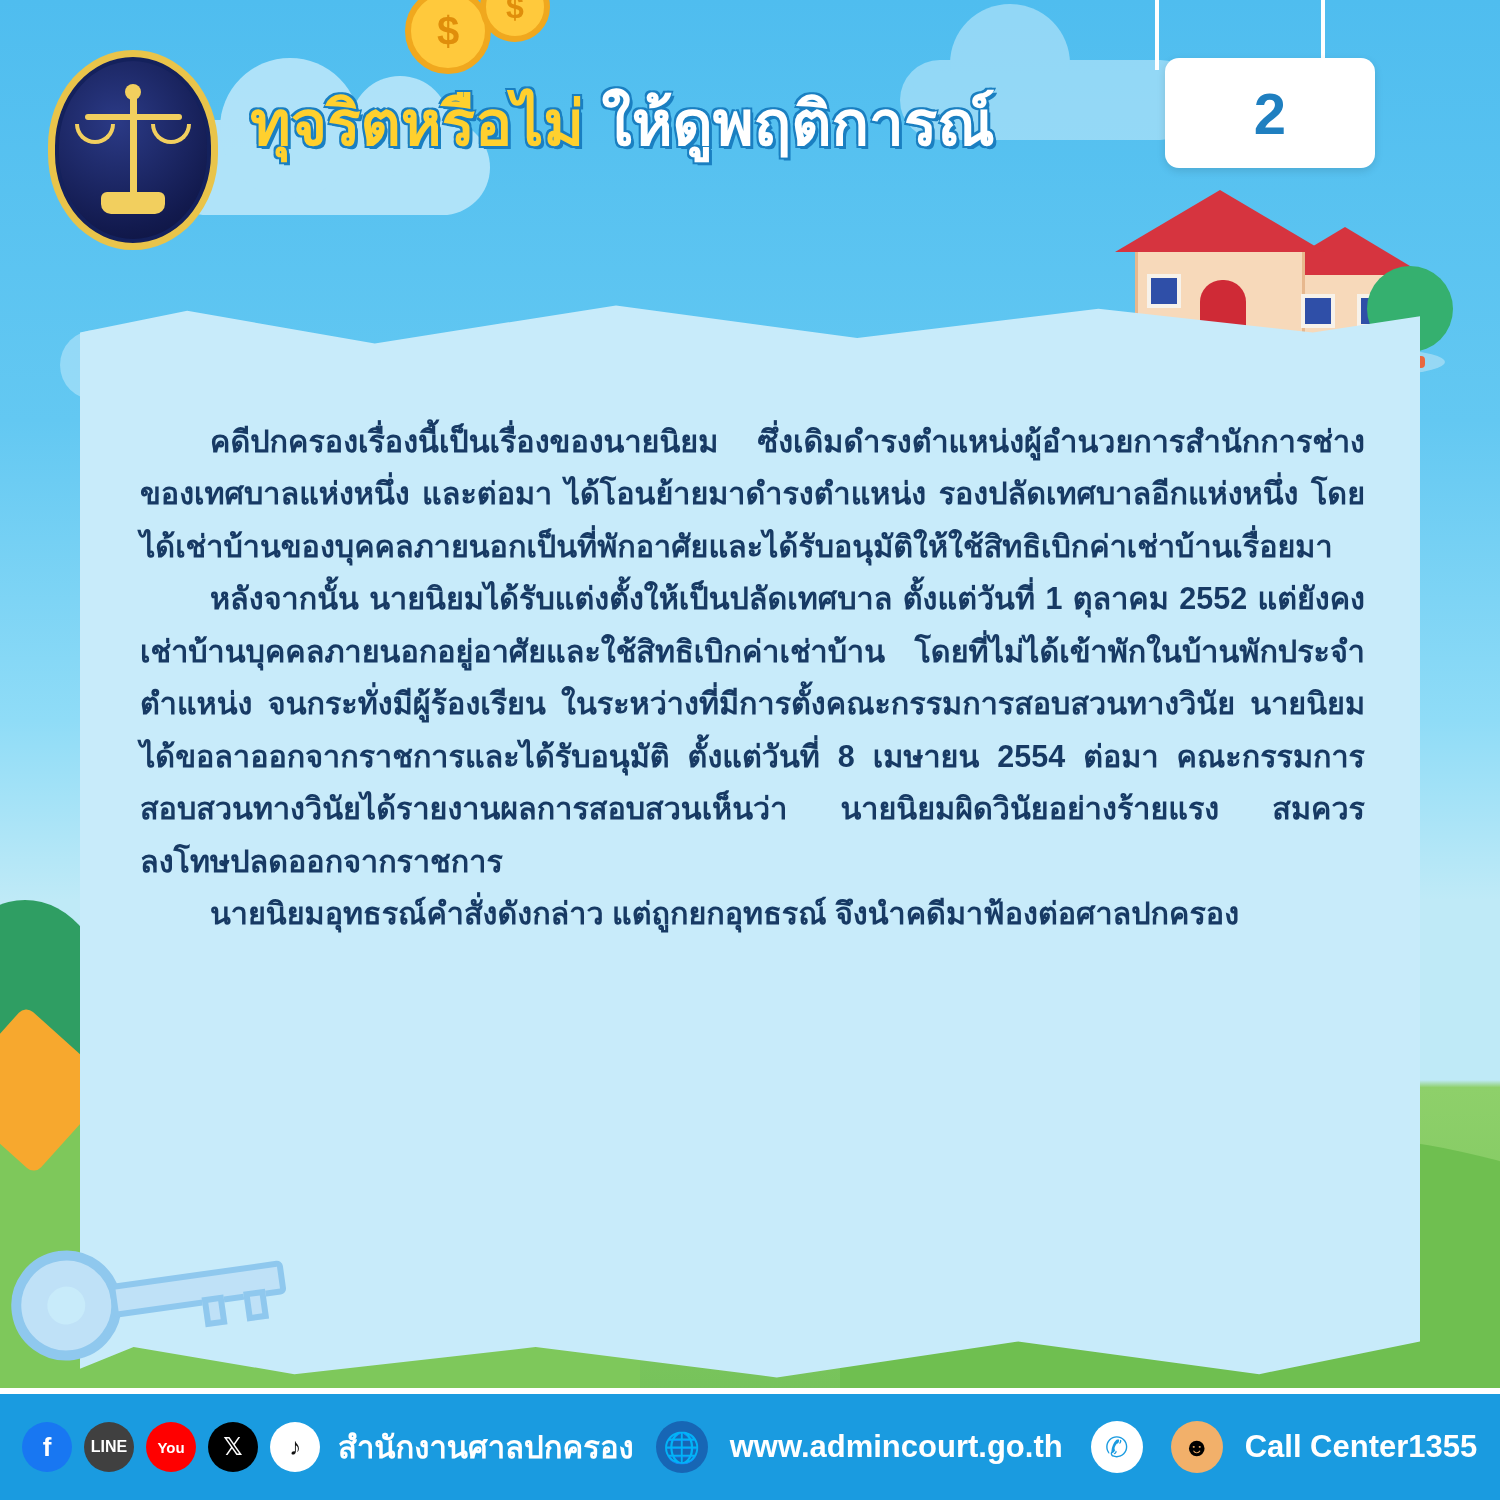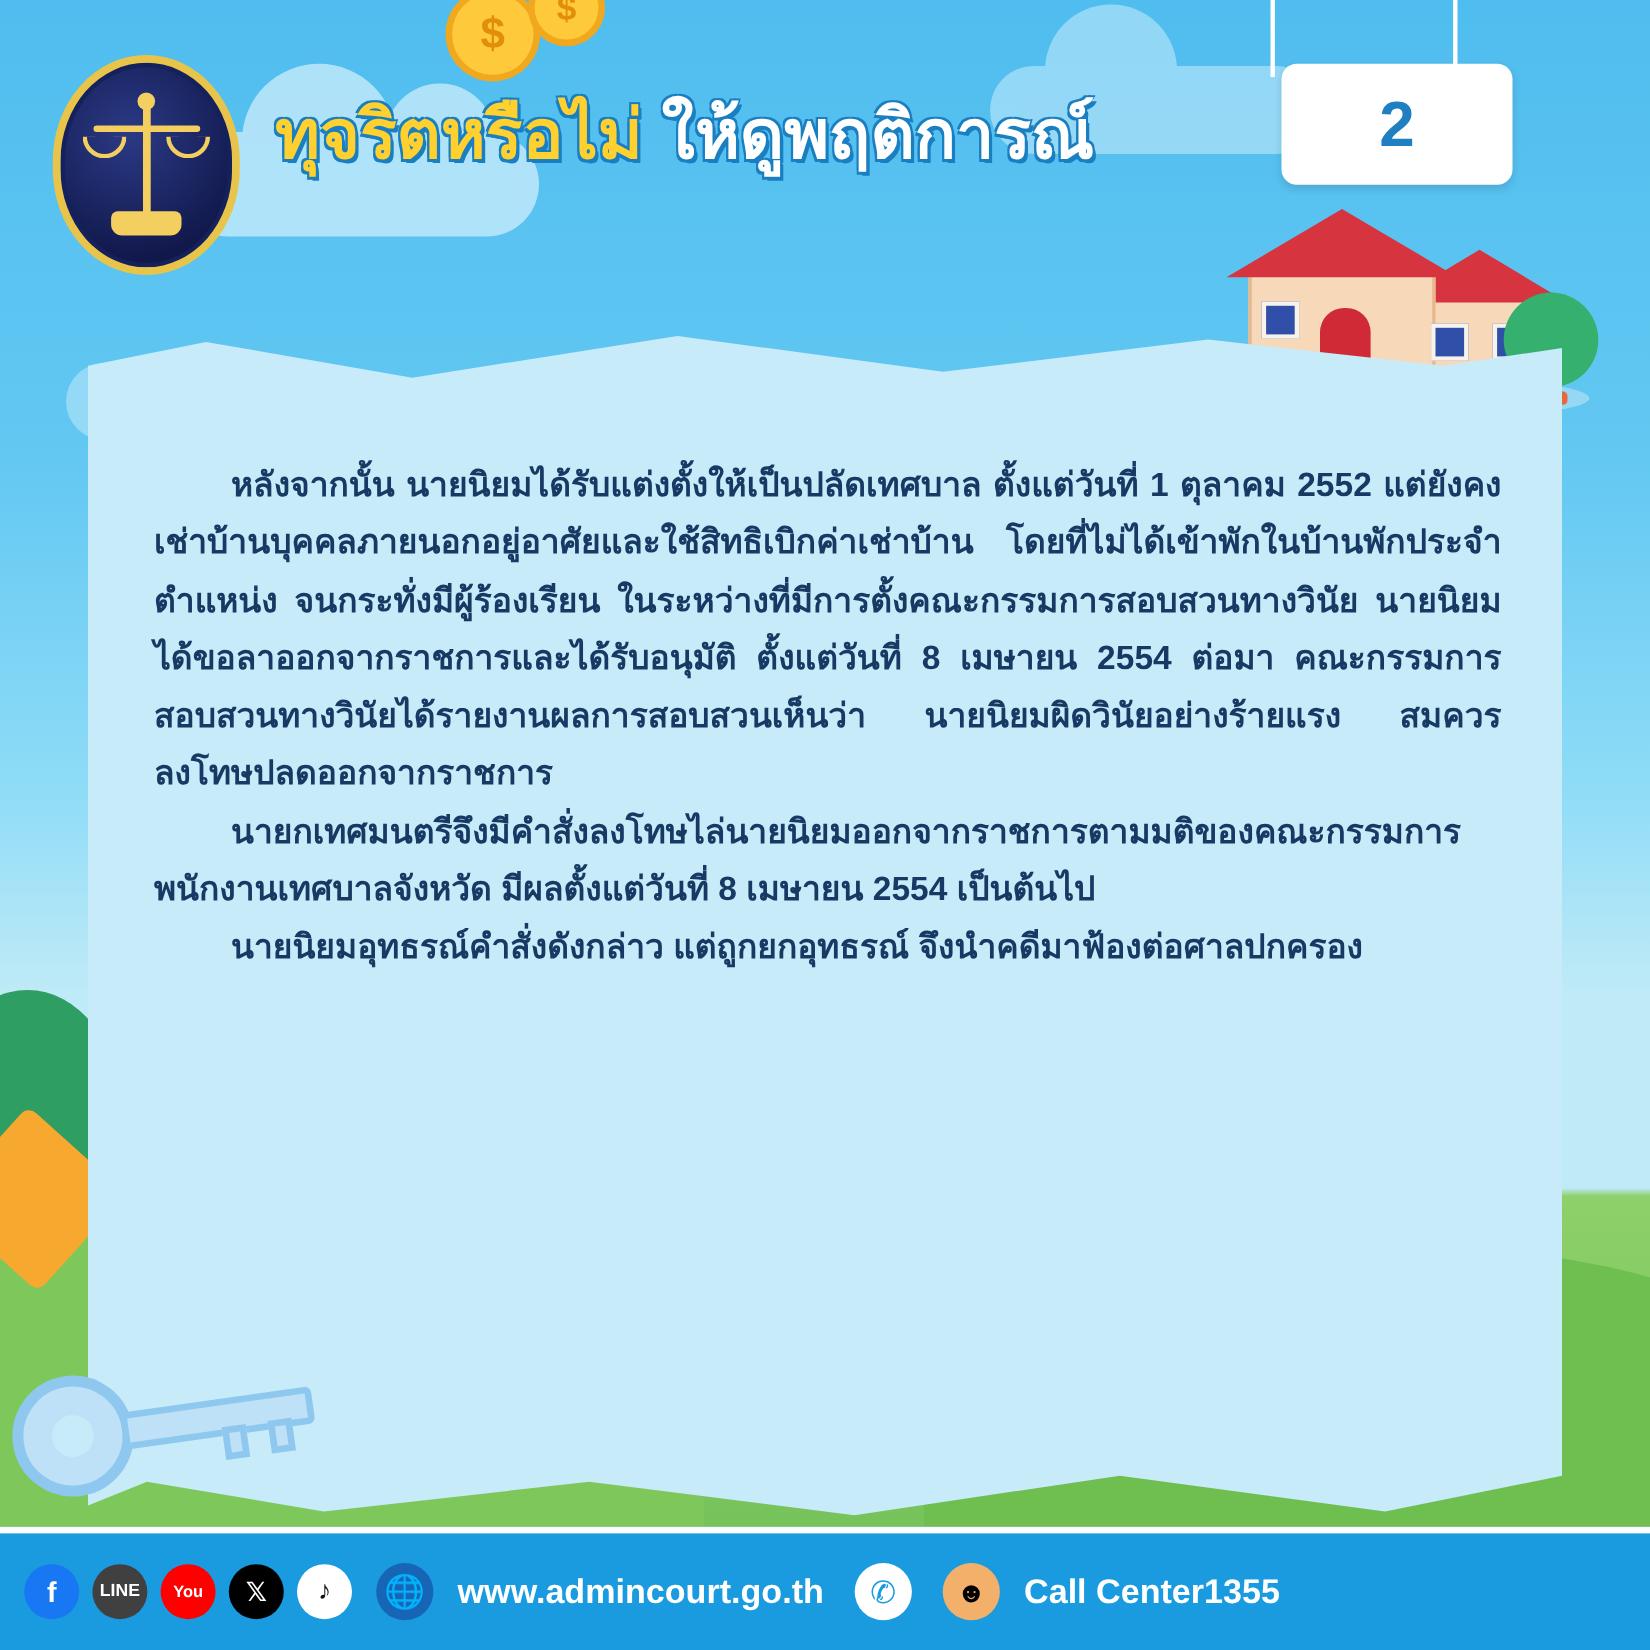--- a/index.html
+++ b/index.html
@@ -197,39 +197,40 @@
     <div class="win w3"></div>
     <div class="win w4"></div>
     <div class="door"></div>
     <div class="base"></div>
     <div class="bushtrunk"></div>
     <div class="bush"></div>
   </div>
 
   <div class="paper">
     <div class="paper-inner">
+      <p>คดีปกครองเรื่องนี้เป็นเรื่องของนายนิยม ซึ่งเดิมดำรงตำแหน่งผู้อำนวยการสำนักการช่างของเทศบาลแห่งหนึ่ง และต่อมา ได้โอนย้ายมาดำรงตำแหน่ง รองปลัดเทศบาลอีกแห่งหนึ่ง โดยได้เช่าบ้านของบุคคลภายนอกเป็นที่พักอาศัยและได้รับอนุมัติให้ใช้สิทธิเบิกค่าเช่าบ้านเรื่อยมา</p>
       <p>หลังจากนั้น นายนิยมได้รับแต่งตั้งให้เป็นปลัดเทศบาล ตั้งแต่วันที่ 1 ตุลาคม 2552 แต่ยังคงเช่าบ้านบุคคลภายนอกอยู่อาศัยและใช้สิทธิเบิกค่าเช่าบ้าน โดยที่ไม่ได้เข้าพักในบ้านพักประจำตำแหน่ง จนกระทั่งมีผู้ร้องเรียน ในระหว่างที่มีการตั้งคณะกรรมการสอบสวนทางวินัย นายนิยมได้ขอลาออกจากราชการและได้รับอนุมัติ ตั้งแต่วันที่ 8 เมษายน 2554 ต่อมา คณะกรรมการสอบสวนทางวินัยได้รายงานผลการสอบสวนเห็นว่า นายนิยมผิดวินัยอย่างร้ายแรง สมควรลงโทษปลดออกจากราชการ</p>
-      <p>นายกเทศมนตรีจึงมีคำสั่งลงโทษไล่นายนิยมออกจากราชการตามมติของคณะกรรมการพนักงานเทศบาลจังหวัด มีผลตั้งแต่วันที่ 8 เมษายน 2554 เป็นต้นไป</p>
       <p>นายนิยมอุทธรณ์คำสั่งดังกล่าว แต่ถูกยกอุทธรณ์ จึงนำคดีมาฟ้องต่อศาลปกครอง</p>
     </div>
   </div>
 
   <div class="key">
     <div class="ring"></div>
     <div class="shaft"></div>
     <div class="tooth t1"></div>
     <div class="tooth t2"></div>
   </div>
 
   <div class="footer">
     <div class="sicon fb">f</div>
     <div class="sicon line">LINE</div>
     <div class="sicon yt">You</div>
     <div class="sicon x">𝕏</div>
     <div class="sicon tiktok">♪</div>
+    <div class="org">สำนักงานศาลปกครอง</div>
     <div class="globe">🌐</div>
     <div class="url">www.admincourt.go.th</div>
     <div class="phone-ic">✆</div>
     <div class="cc-ic">☻</div>
     <div class="cc">Call Center1355</div>
   </div>
 
 </div>
 
 </body></html>

